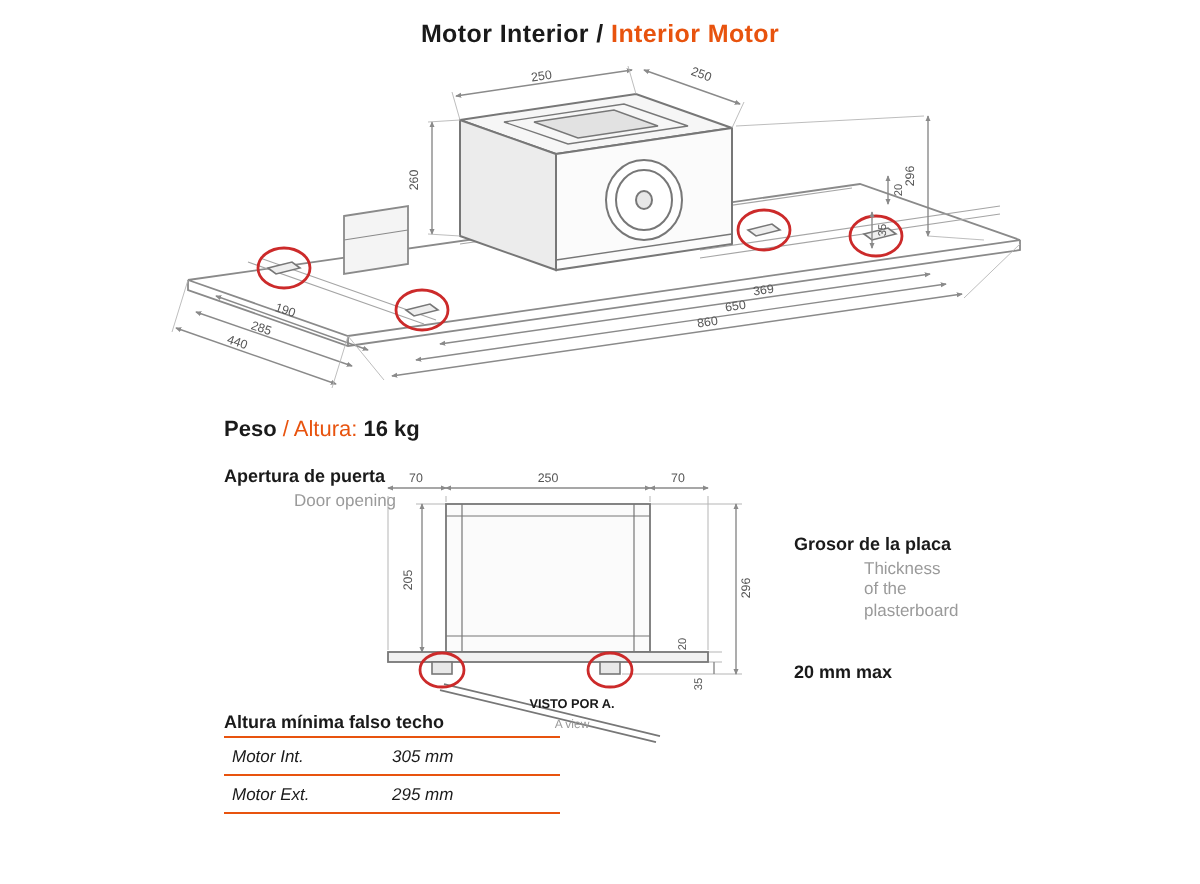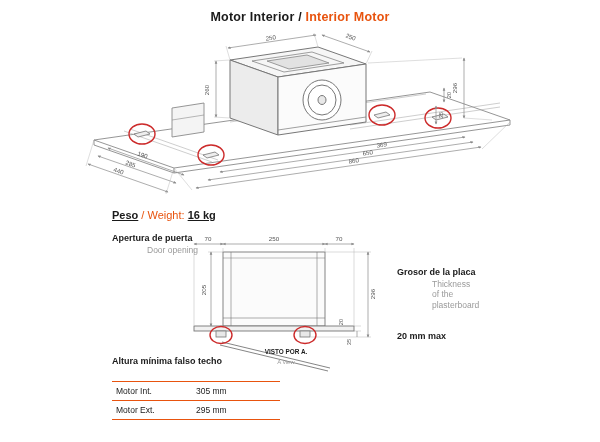--- a/index.html
+++ b/index.html
@@ -2,28 +2,28 @@
 <html><head>
 <meta charset="utf-8">
 <style>
   html,body{margin:0;padding:0;background:#ffffff;}
   .page{position:relative;width:600px;height:436px;background:#ffffff;font-family:"Liberation Sans",sans-serif;overflow:hidden;color:#1a1a1a;}
   .accent{color:#e8530e;}
   .title{position:absolute;top:10px;left:0;width:100%;text-align:center;font-size:12.5px;font-weight:bold;letter-spacing:.2px;}
   .iso-svg{position:absolute;left:80px;top:30px;}
   .front-svg{position:absolute;left:185px;top:232px;}
   .weight{position:absolute;left:112px;top:209px;font-size:11px;}
-  .weight .w-es,.weight .w-val{font-weight:bold;text-decoration:underline;}
+  .weight .w-es,.weight .w-val{font-weight:bold;}
   .block-es{font-size:9px;font-weight:bold;line-height:1.3;}
   .block-en{font-size:8.5px;color:#9a9a9a;line-height:1.25;margin-left:35px;}
   .door-block{position:absolute;left:112px;top:233px;}
   .plaster-block{position:absolute;left:397px;top:267px;width:80px;}
   .plaster-block .value{font-size:9px;font-weight:bold;margin-top:20px;}
   .ceiling-block{position:absolute;left:112px;top:356px;width:168px;}
-  .ceiling-table{margin-top:13px;}
+  .ceiling-table{margin-top:0;font-style:italic;}
   .ceiling-row{display:flex;border-top:1px solid #e8530e;padding:4px 2px 4px 4px;font-size:8.5px;}
   .ceiling-row.last{border-bottom:1px solid #e8530e;}
   .ceiling-row .rlabel{flex:0 0 80px;}
   svg text{font-family:"Liberation Sans",sans-serif;fill:#555;}
   .dim{font-size:6.2px;text-anchor:middle;}
   .dim-s{font-size:5.6px;text-anchor:middle;}
   .view-es{font-size:6.4px;font-weight:bold;fill:#1a1a1a;text-anchor:middle;}
   .view-en{font-size:6px;fill:#999;text-anchor:middle;}
 </style>
 </head>
@@ -124,21 +124,21 @@
     <text class="dim-s" x="363" y="85" transform="rotate(-90 363 85)">35</text>
     <text class="dim" x="302" y="117" transform="rotate(-8 302 117)">369</text>
     <text class="dim" x="288" y="125" transform="rotate(-8 288 125)">650</text>
     <text class="dim" x="274" y="133" transform="rotate(-8 274 133)">860</text>
     <text class="dim" x="62" y="127" transform="rotate(19 62 127)">190</text>
     <text class="dim" x="50" y="136" transform="rotate(19 50 136)">285</text>
     <text class="dim" x="38" y="143" transform="rotate(19 38 143)">440</text>
   </svg>
 
   <div class="weight">
-    <span class="w-es">Peso</span><span class="accent"> / Weight: </span><span class="w-val">16 kg</span>
+    <span class="w-es">Peso</span><span class="accent"> / Altura: </span><span class="w-val">16 kg</span>
   </div>
 
   <div class="door-block">
     <div class="block-es">Apertura de puerta</div>
     <div class="block-en">Door opening</div>
   </div>
 
   <svg class="front-svg" width="200" height="150" viewBox="0 0 200 150">
 
     <g stroke="#b5b5b5" stroke-width="0.5">

